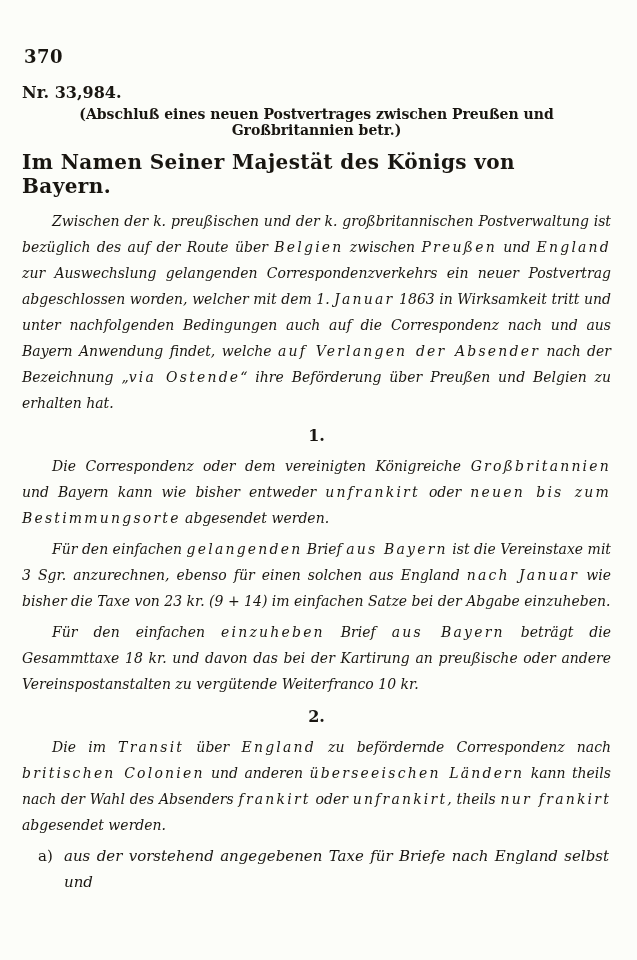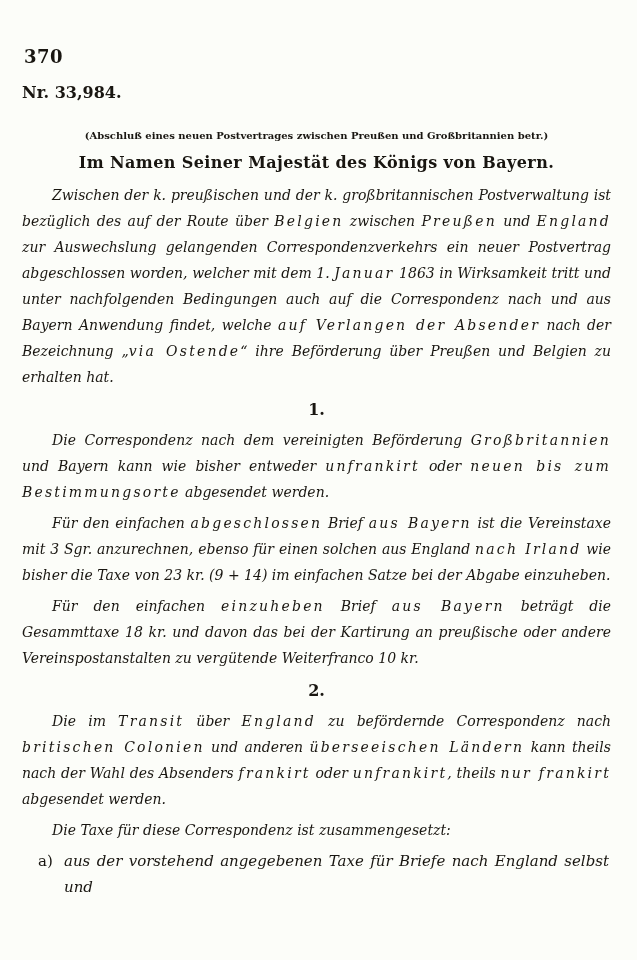--- a/index.html
+++ b/index.html
@@ -15,30 +15,29 @@
     width: 637px; height: 930px;
     padding: 46px 26px 0 22px;
   }
   .pageno {
     font-size: 18px; font-weight: bold;
     letter-spacing: 0.5px;
     margin: 0 0 16px 2px;
   }
   .docno {
     font-size: 16px; font-weight: bold;
-    margin: 0 0 28px 0;
+    margin: 0 0 4px 0;
   }
   .subject {
     text-align: center;
-    font-size: 10px; font-weight: bold;
+    font-size: 14px; font-weight: bold;
     margin: 0 0 12px 0;
   }
   .proclamation {
-    text-align: center;
-    font-size: 16px; font-weight: bold;
+    font-size: 20px; font-weight: bold;
     letter-spacing: 0.4px;
     margin: 0 0 10px 0;
   }
   p.body-par {
     font-size: 14px;
     line-height: 26px;
     text-align: justify;
     text-indent: 30px;
     margin: 0 0 5px 0;
     font-style: italic;
@@ -69,28 +68,27 @@
   <div class="docno">Nr. 33,984.</div>
 
   <div class="subject">(Abschluß eines neuen Postvertrages zwischen Preußen und Großbritannien betr.)</div>
 
   <div class="proclamation">Im Namen Seiner Majestät des Königs von Bayern.</div>
 
   <p class="body-par"><span>Zwischen der k. preußischen und der k. großbritannischen Postverwaltung ist bezüglich des auf der Route über </span><span class="sp">Belgien</span><span> zwischen </span><span class="sp">Preußen</span><span> und </span><span class="sp">England</span><span> zur Auswechslung gelangenden Correspondenzverkehrs ein neuer Postvertrag abgeschlossen worden, welcher mit dem 1. </span><span class="sp">Januar</span><span> 1863 in Wirksamkeit tritt und unter nachfolgenden Bedingungen auch auf die Correspondenz nach und aus Bayern Anwendung findet, welche </span><span class="sp">auf Verlangen der Absender</span><span> nach der Bezeichnung „</span><span class="sp">via Ostende</span><span>“ ihre Beförderung über Preußen und Belgien zu erhalten hat.</span></p>
 
   <div class="sec-heading">1.</div>
 
-  <p class="body-par"><span>Die Correspondenz nach dem vereinigten Beförderung </span><span class="sp">Großbritannien</span><span> und Bayern kann wie bisher entweder </span><span class="sp">unfrankirt</span><span> oder </span><span class="sp">neuen bis zum Bestimmungsorte</span><span> abgesendet werden.</span></p>
-  <p class="body-par"><span>Für den einfachen </span><span class="sp">abgeschlossen</span><span> Brief </span><span class="sp">aus Bayern</span><span> ist die Vereinstaxe mit 3 Sgr. anzurechnen, ebenso für einen solchen aus England </span><span class="sp">nach Irland</span><span> wie bisher die Taxe von 23 kr. (9 + 14) im einfachen Satze bei der Abgabe einzuheben.</span></p>
+  <p class="body-par"><span>Die Correspondenz oder dem vereinigten Königreiche </span><span class="sp">Großbritannien</span><span> und Bayern kann wie bisher entweder </span><span class="sp">unfrankirt</span><span> oder </span><span class="sp">neuen bis zum Bestimmungsorte</span><span> abgesendet werden.</span></p>
+  <p class="body-par"><span>Für den einfachen </span><span class="sp">gelangenden</span><span> Brief </span><span class="sp">aus Bayern</span><span> ist die Vereinstaxe mit 3 Sgr. anzurechnen, ebenso für einen solchen aus England </span><span class="sp">nach Januar</span><span> wie bisher die Taxe von 23 kr. (9 + 14) im einfachen Satze bei der Abgabe einzuheben.</span></p>
   <p class="body-par"><span>Für den einfachen </span><span class="sp">einzuheben</span><span> Brief </span><span class="sp">aus Bayern</span><span> beträgt die Gesammttaxe 18 kr. und davon das bei der Kartirung an preußische oder andere Vereinspostanstalten zu vergütende Weiterfranco 10 kr.</span></p>
 
   <div class="sec-heading">2.</div>
 
   <p class="body-par"><span>Die im </span><span class="sp">Transit</span><span> über </span><span class="sp">England</span><span> zu befördernde Correspondenz nach </span><span class="sp">britischen Colonien</span><span> und anderen </span><span class="sp">überseeischen Ländern</span><span> kann theils nach der Wahl des Absenders </span><span class="sp">frankirt</span><span> oder </span><span class="sp">unfrankirt</span><span>, theils </span><span class="sp">nur frankirt</span><span> abgesendet werden.</span></p>
-  <p class="body-par"><span>Die Taxe für diese Correspondenz ist zusammengesetzt:</span></p>
 
   <div class="list">
     <div class="list-item">
       <span class="list-label">a)</span>
       <span class="list-text"><span>aus der vorstehend angegebenen Taxe für Briefe nach England selbst und</span></span>
     </div>
 
   </div>
 
 </div>

